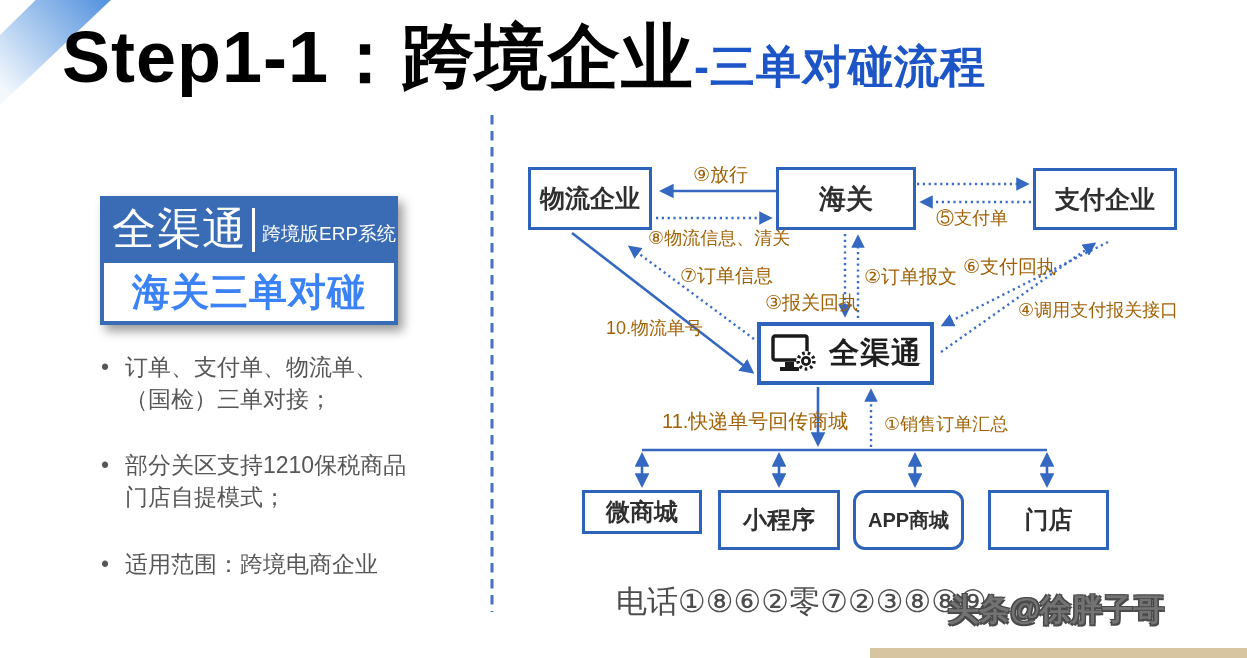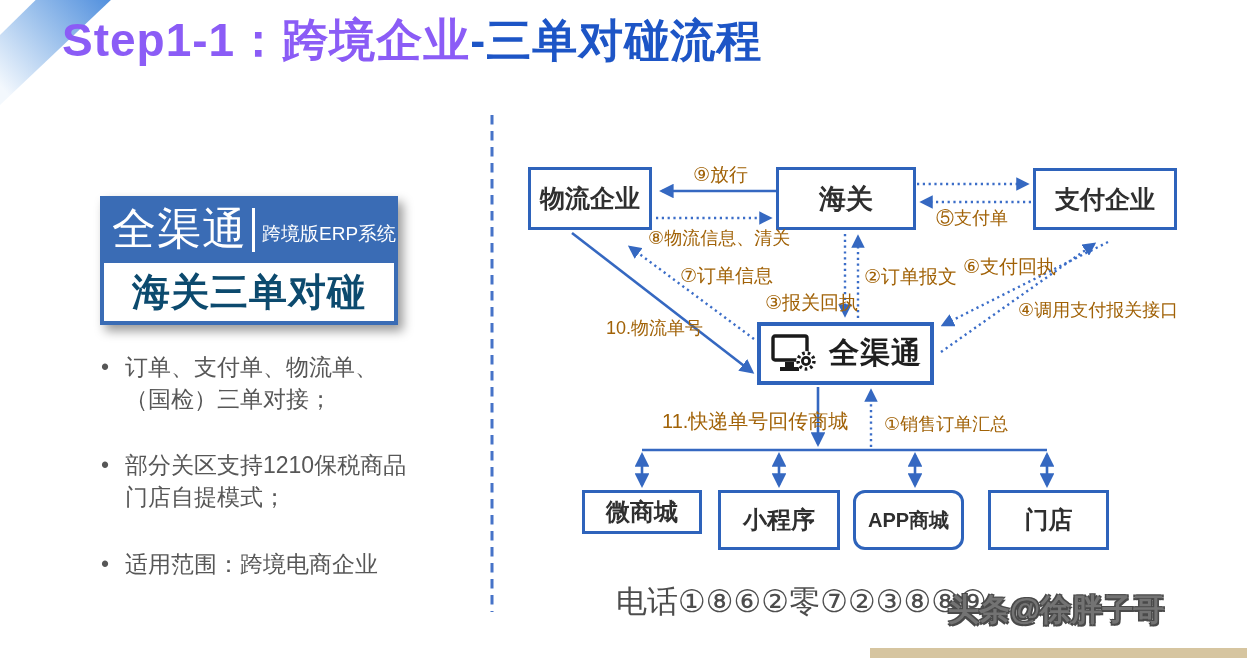--- a/index.html
+++ b/index.html
@@ -8,34 +8,34 @@
     font-family:"Liberation Sans","DejaVu Sans",sans-serif;
   }
   
   .slash{
     position:absolute;left:0;top:0;width:132px;height:106px;
     clip-path:polygon(27% 0, 84% 0, 0 99%, 0 33%);
     background:linear-gradient(228deg,#4f8edd 8%,#9cc1ec 48%,#f3f8fd 92%);
   }
   
   .title{position:absolute;left:62px;top:10px;white-space:nowrap;display:flex;align-items:baseline;}
-  .title .t1{font-size:46px;font-weight:bold;color:#8b5cf6;letter-spacing:1px;}
+  .title .t1{font-size:72px;font-weight:bold;color:#000000;letter-spacing:1px;}
   .title .t2{font-size:45px;font-weight:bold;color:#1d55c6;letter-spacing:1px;}
   
   .badge{position:absolute;left:100px;top:196px;width:298px;box-shadow:5px 6px 10px rgba(0,0,0,.40);}
   .badge-top{
     background:#3a6cb5;color:#fff;height:67px;display:flex;align-items:center;padding-left:12px;box-sizing:border-box;
   }
   .badge-brand{font-size:44px;font-weight:normal;letter-spacing:1px;}
   .badge-sep{width:3px;height:44px;background:#fff;margin:0 7px 0 5px;}
   .badge-sub{font-size:19px;padding-top:8px;}
   .badge-bottom{
     background:#fff;border:4px solid #3a6cb5;border-top:none;height:58px;
     display:flex;align-items:center;justify-content:center;
-    font-size:38px;font-weight:bold;color:#0c4a6e;letter-spacing:1px;
+    font-size:38px;font-weight:bold;color:#3b82f6;letter-spacing:1px;
   }
   
   .bullets{position:absolute;left:98px;top:352px;width:322px;margin:0;padding:0;}
   .bullets li{
     list-style:none;position:relative;padding-left:27px;margin:0 0 35px 0;
     font-size:23px;line-height:1.38;color:#575757;
   }
   .bullets li::before{content:"\2022";position:absolute;left:3px;top:0;color:#575757;}
   
   .dg-svg{position:absolute;left:0;top:0;pointer-events:none;}

